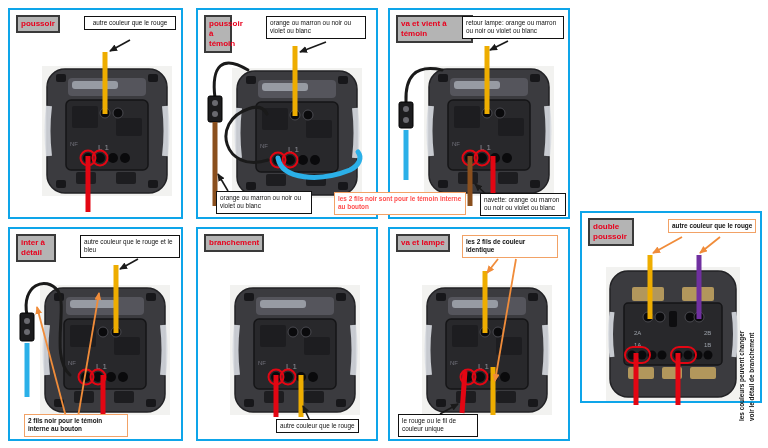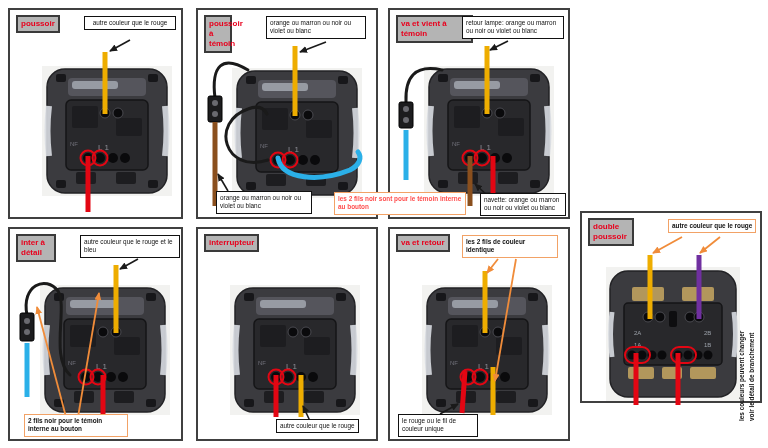--- a/index.html
+++ b/index.html
@@ -1,19 +1,19 @@
 <!DOCTYPE html>
 <html><head>
 <meta charset="utf-8">
 <style>
   *{box-sizing:border-box;}
   html,body{margin:0;padding:0;}
   body{width:768px;height:448px;background:#ffffff;font-family:"Liberation Sans",sans-serif;}
   .sheet{position:relative;width:768px;height:448px;background:#ffffff;overflow:hidden;}
-  .panel{position:absolute;border:2px solid #404040;background:#ffffff;text-decoration:underline;}
+  .panel{position:absolute;border:2px solid #0ea5e9;background:#ffffff;text-decoration:underline;}
   .ov{position:absolute;left:0;top:0;width:100%;height:100%;overflow:visible;}
   .hdr{position:absolute;background:#b4b4b4;border:2px solid #3a3a3a;color:#e8001d;
        font-weight:bold;font-size:8px;line-height:1.25;padding:2px 3px;z-index:4;}
   .lbl{position:absolute;background:#ffffff;border:1px solid #111;color:#111;
        font-size:6.4px;line-height:1.3;padding:2px 3px;z-index:5;}
   .lbl.orange{border:1.5px solid #f2a266;font-weight:bold;}
   .lbl.rednote{border:1.5px solid #f2a266;color:#ff4d4d;font-weight:bold;}
   .lbl.nowrap{white-space:nowrap;}
   .vtext{position:absolute;writing-mode:vertical-rl;transform:rotate(180deg);
          font-weight:bold;font-size:6.4px;line-height:1.5;color:#111;z-index:4;}
@@ -176,35 +176,35 @@
     <div class="lbl orange" style="left:14px;top:185px;width:104px">2 fils noir pour le témoin interne au bouton</div>
   </div>
 
   <div class="panel" style="left:196px;top:227px;width:182px;height:214px">
     <svg class="ov">
       <use href="#mech-single" x="32" y="56" width="130" height="130"></use>
       <line class="wire" x1="78" y1="146" x2="78" y2="188" stroke="#e30613"></line>
       <line class="wire" x1="103" y1="146" x2="103" y2="188" stroke="#eead00"></line>
       <line class="arr" x1="112" y1="192" x2="105" y2="177" marker-end="url(#ah-black)" stroke="#1a1a1a"></line>
     </svg>
-    <div class="hdr" style="left:6px;top:5px">interrupteur</div>
+    <div class="hdr" style="left:6px;top:5px">branchement</div>
     <div class="lbl nowrap" style="left:78px;top:190px;text-align:center">autre couleur que le rouge</div>
   </div>
 
   <div class="panel" style="left:388px;top:227px;width:182px;height:214px">
     <svg class="ov">
       <use href="#mech-single" x="32" y="56" width="130" height="130"></use>
       <line class="wire" x1="95" y1="42" x2="95" y2="104" stroke="#eead00"></line>
       <line class="wire" x1="103" y1="138" x2="103" y2="186" stroke="#eead00"></line>
       <line class="wire" x1="75" y1="142" x2="72" y2="184" stroke="#e30613"></line>
       <line class="arro" x1="108" y1="30" x2="97" y2="44" marker-end="url(#ah-orange)" stroke="#f08c3a"></line>
       <line class="arro" x1="126" y1="30" x2="105" y2="152" marker-end="url(#ah-orange)" stroke="#f08c3a"></line>
       <line class="arr" x1="50" y1="185" x2="68" y2="175" marker-end="url(#ah-black)" stroke="#1a1a1a"></line>
     </svg>
-    <div class="hdr" style="left:6px;top:5px">va et retour</div>
+    <div class="hdr" style="left:6px;top:5px">va et lampe</div>
     <div class="lbl orange" style="left:72px;top:6px;width:96px">les 2 fils de couleur identique</div>
     <div class="lbl" style="left:8px;top:185px;width:80px">le rouge ou le fil de couleur unique</div>
   </div>
 
   <div class="panel" style="left:580px;top:211px;width:182px;height:192px">
     <svg class="ov">
       <use href="#mech-double" x="24" y="54" width="134" height="134"></use>
       <line class="wire" x1="68" y1="42" x2="68" y2="106" stroke="#eead00"></line>
       <line class="wire" x1="117" y1="42" x2="117" y2="106" stroke="#7030a0"></line>
       <line class="wire" x1="54" y1="140" x2="54" y2="192" stroke="#e30613"></line>

